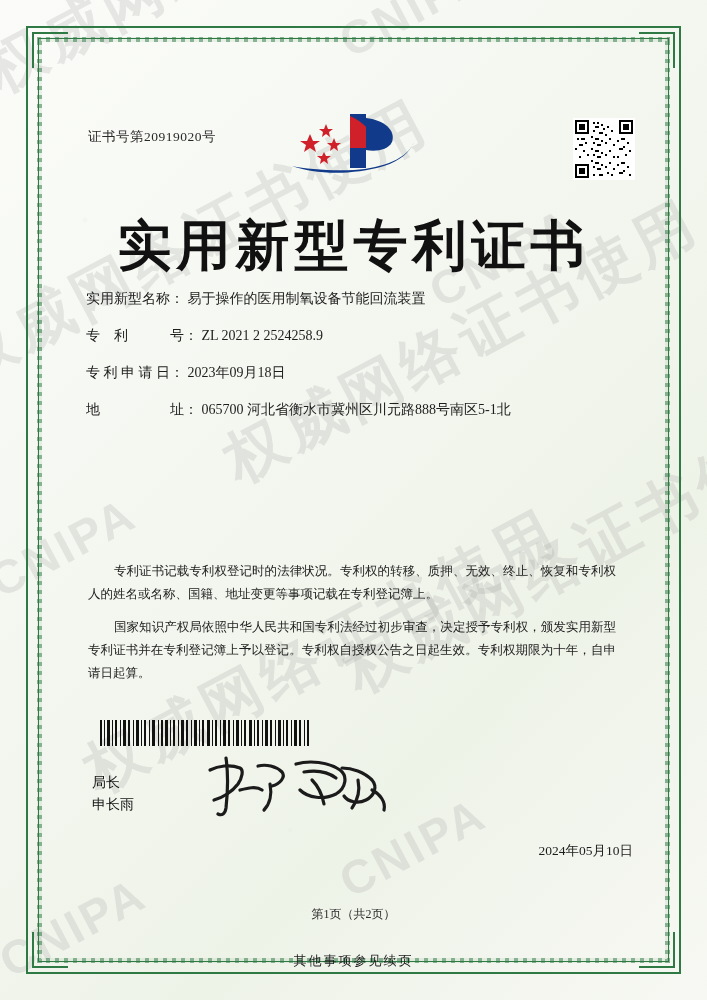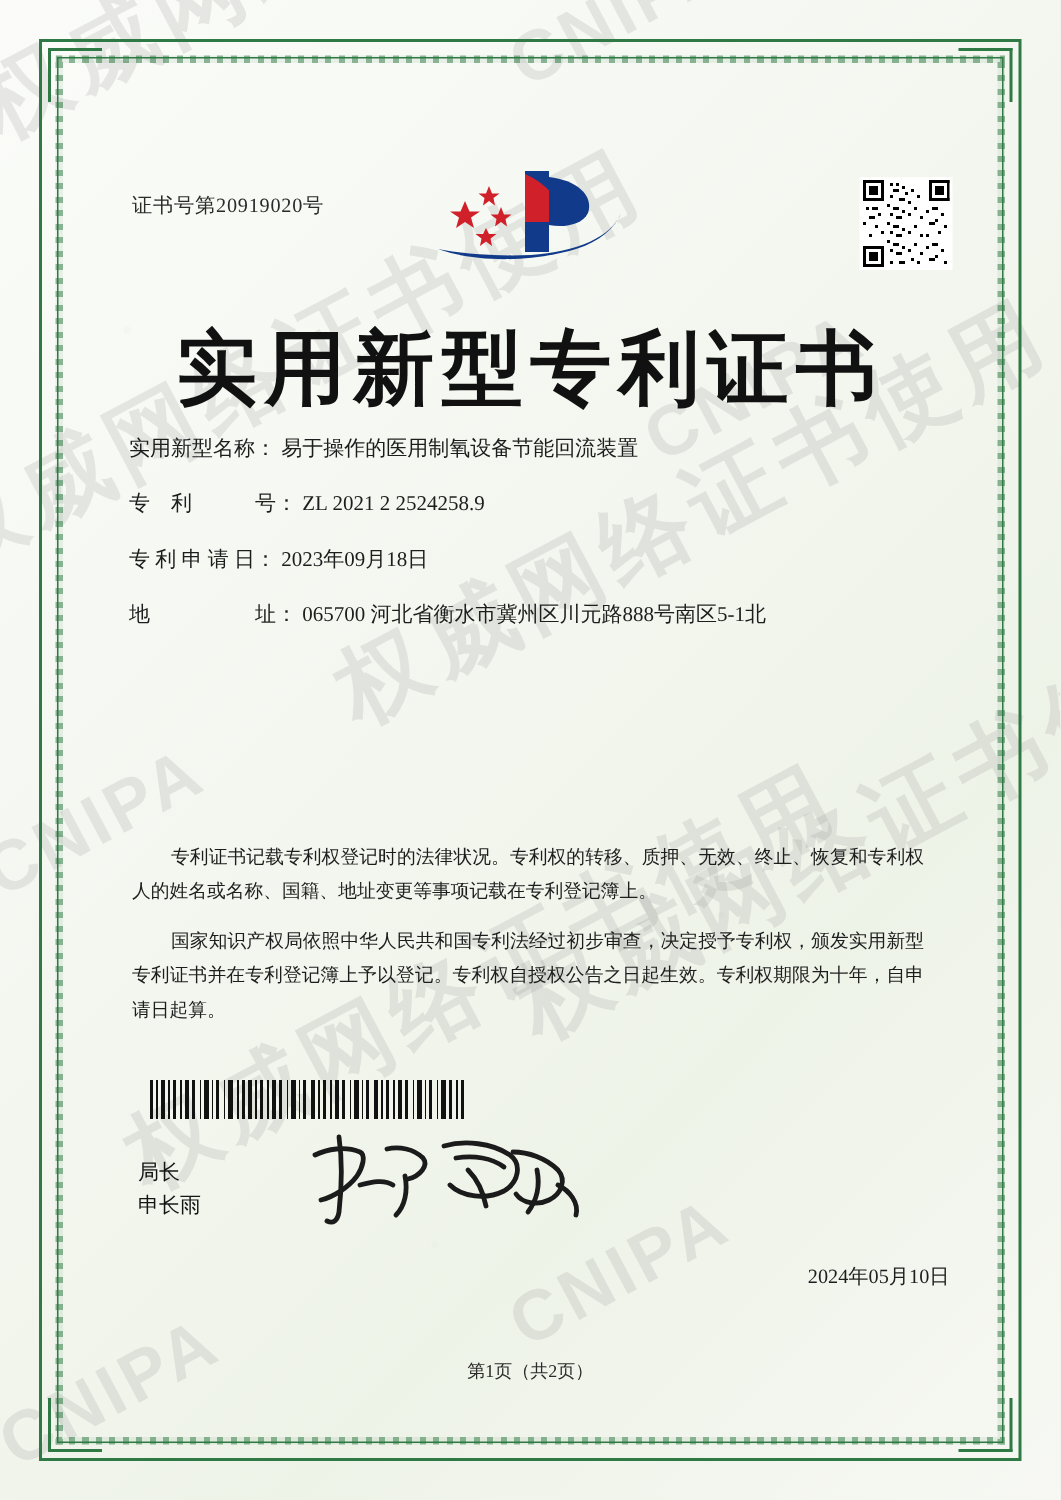--- a/index.html
+++ b/index.html
@@ -470,13 +470,14 @@
     <div class="signature-block">
       <div>局长</div>
       <div>申长雨</div>
     </div>
 
     <div class="issue-date">2024年05月10日</div>
 
     <div class="page-no">第1页（共2页）</div>
   </div>
 
+  <div class="footer-note">其他事项参见续页</div>
 </div>
 
 </body></html>

